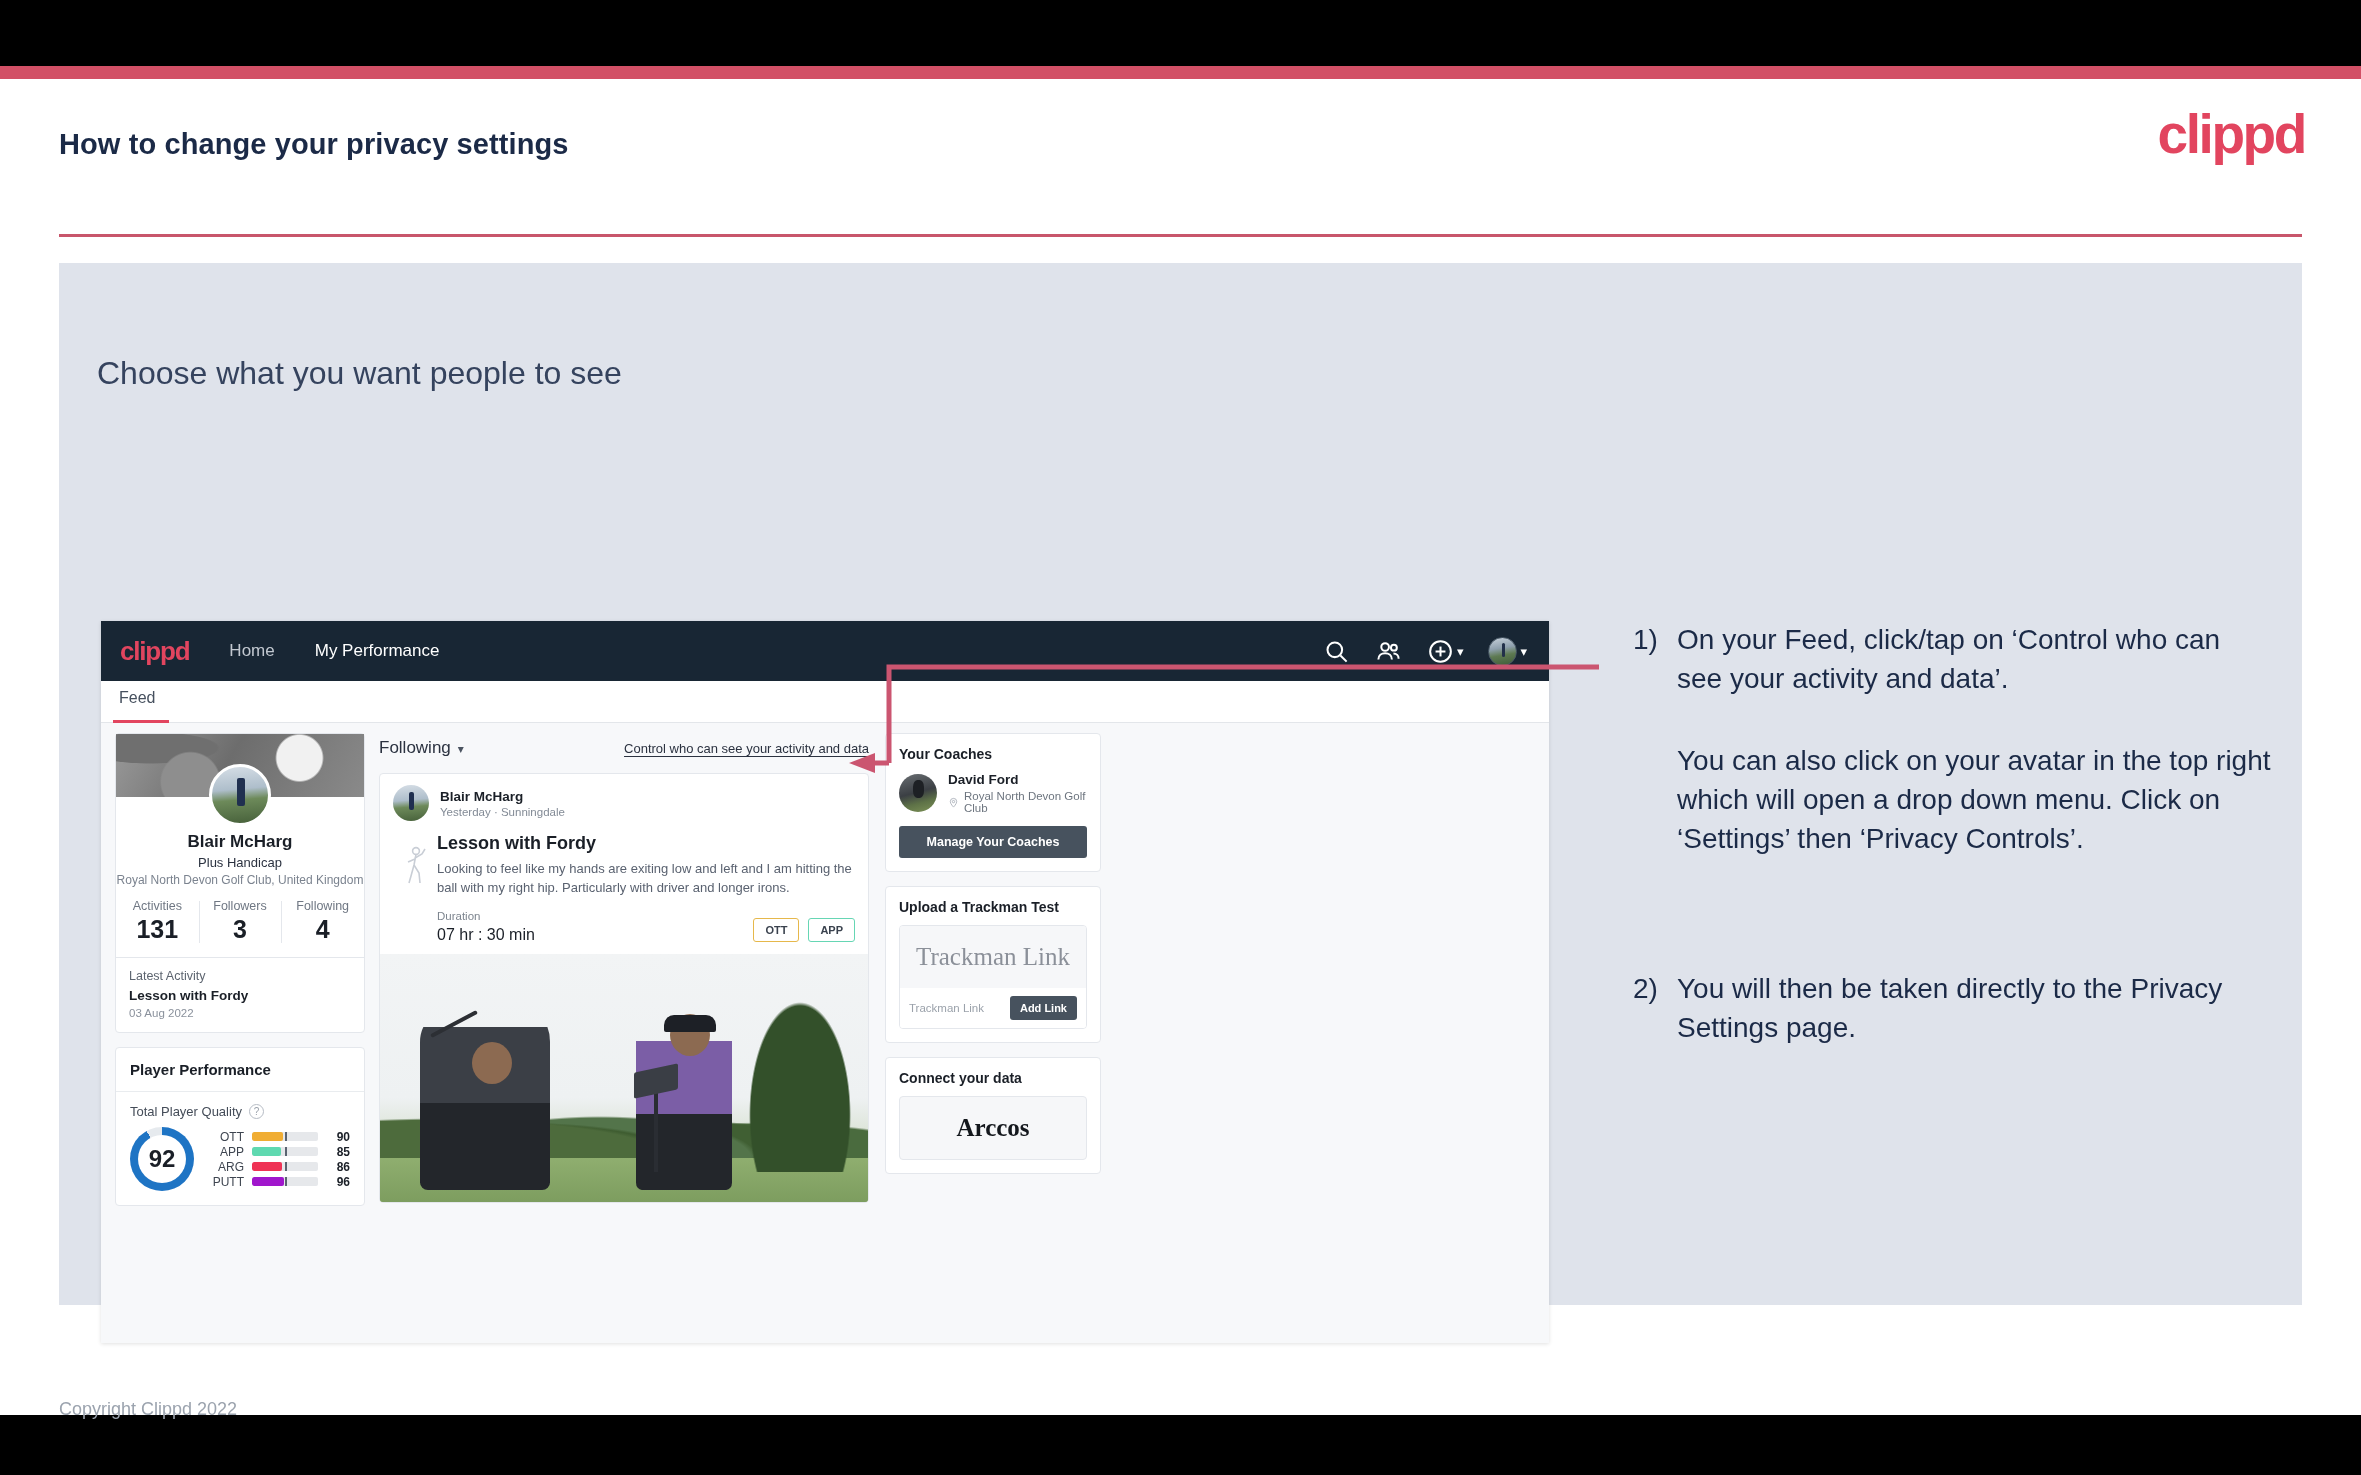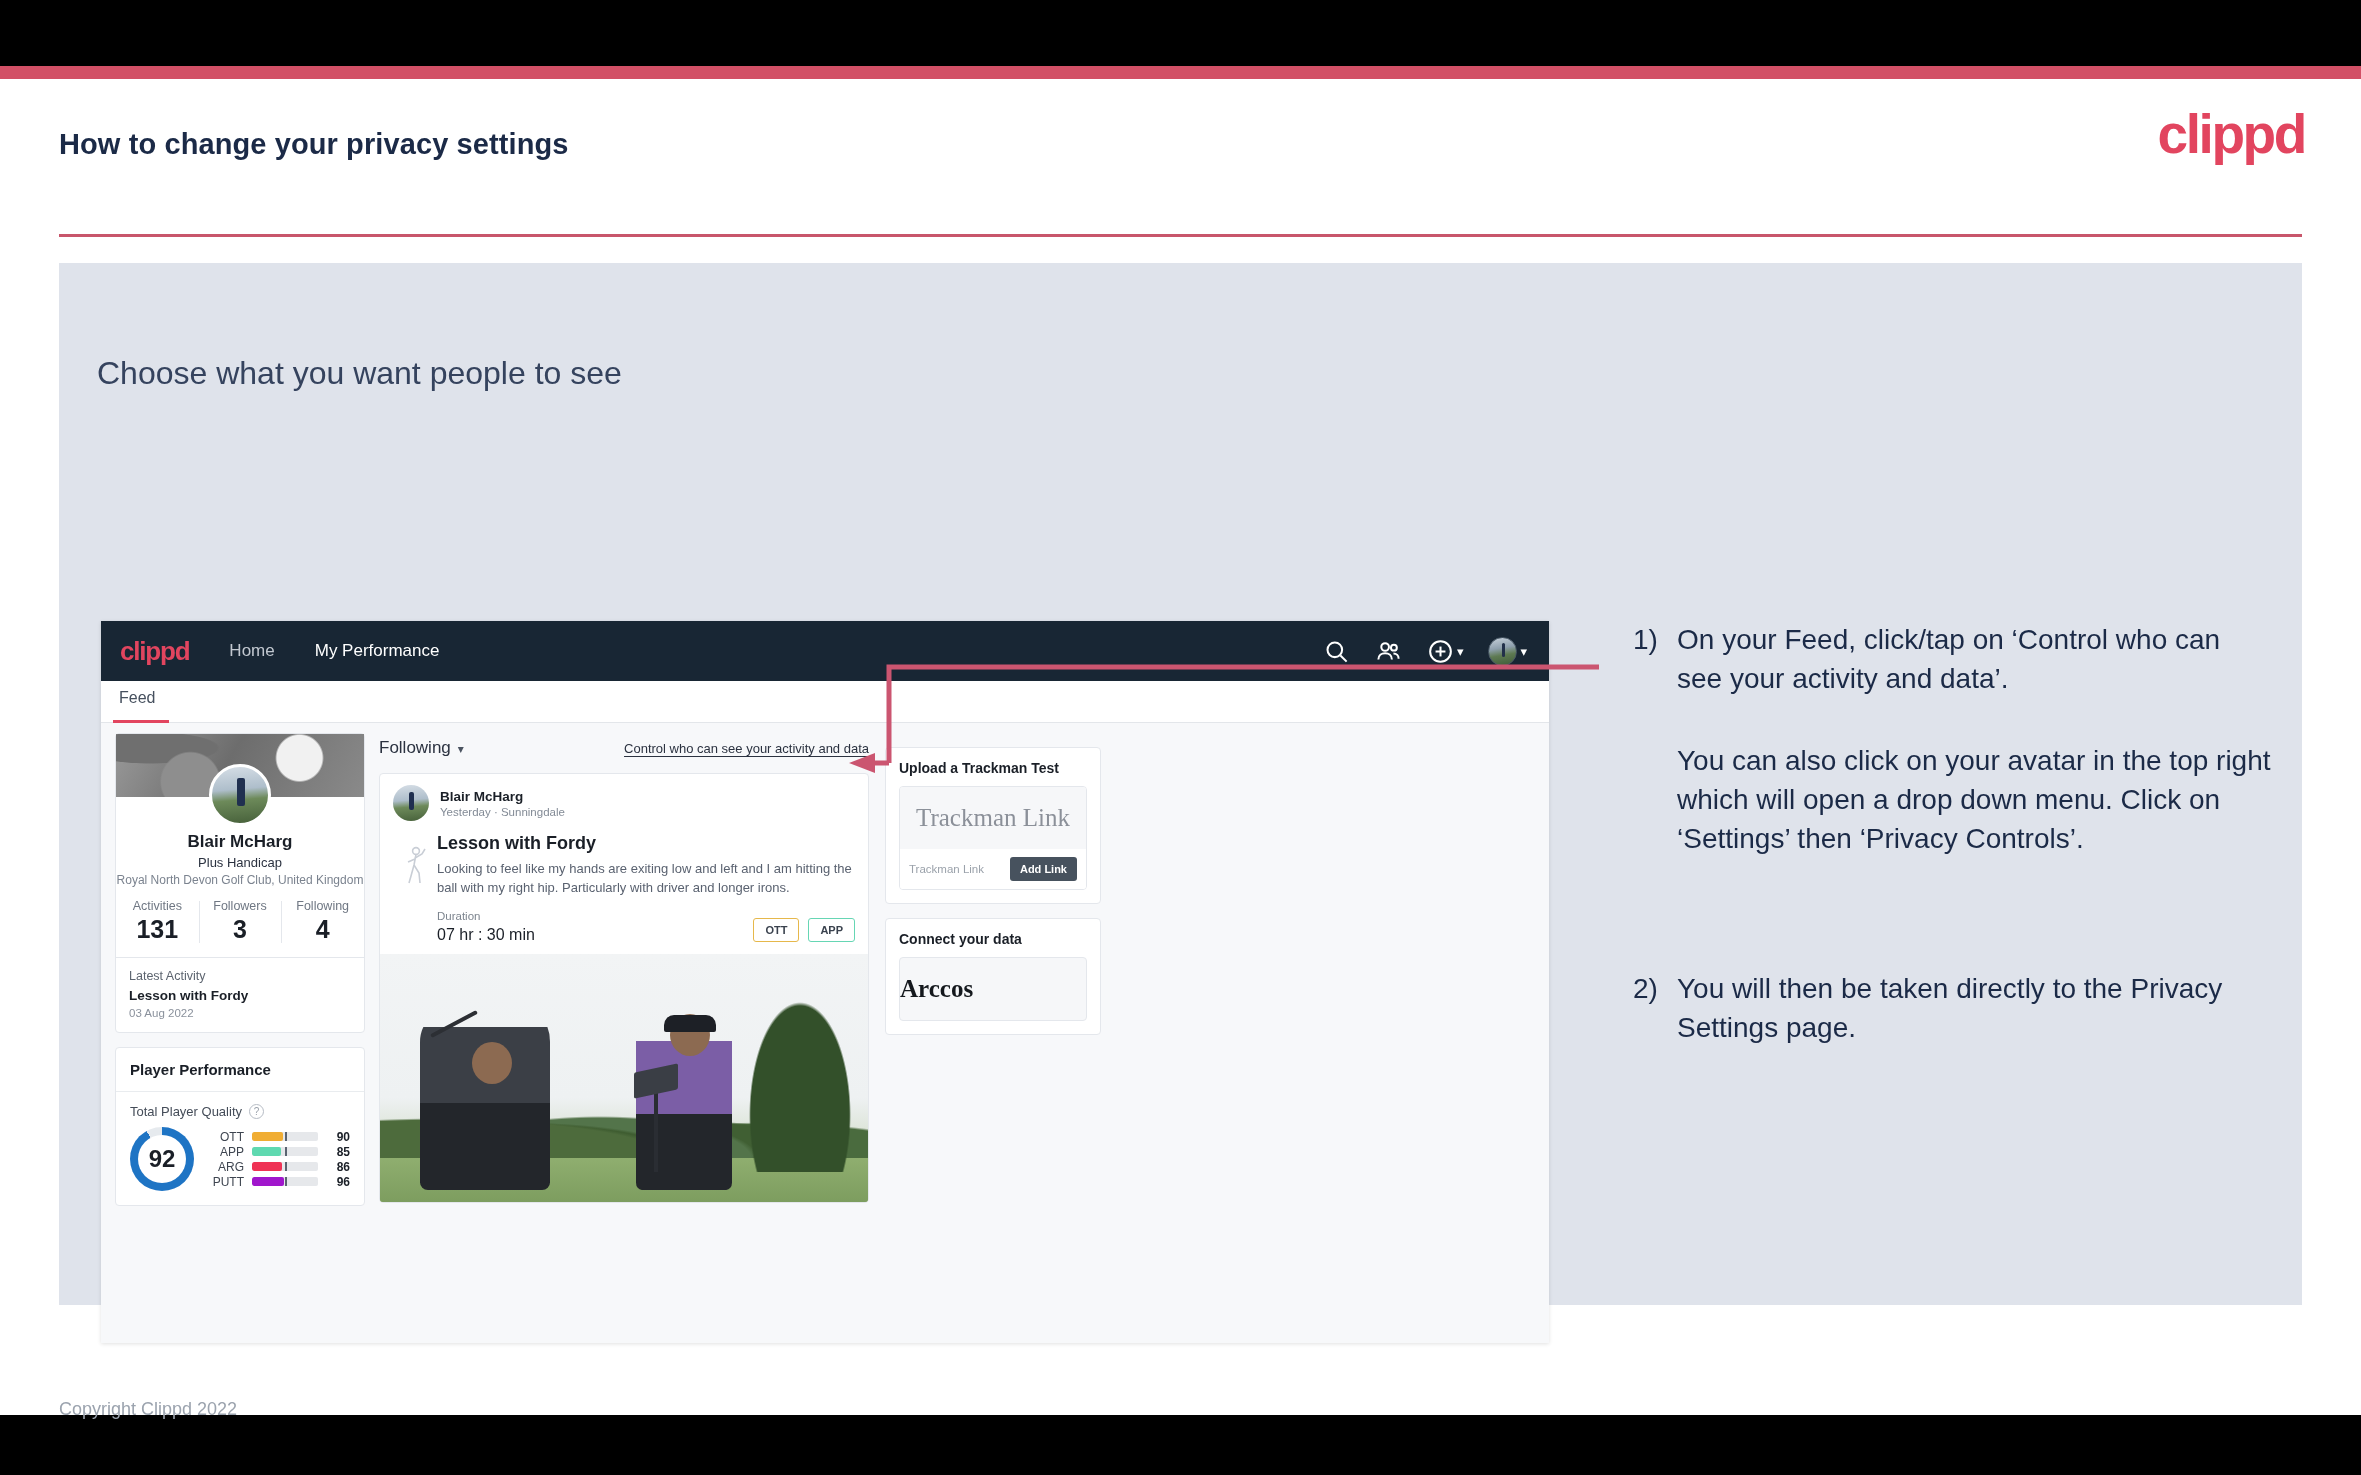--- a/index.html
+++ b/index.html
@@ -259,21 +259,21 @@
   .upload-logo {
     height: 62px; background: #f6f7f9; display: flex; align-items: center; justify-content: center;
     font-family: "Liberation Serif", serif; font-size: 25px; color: #8b9099;
   }
   .upload-foot { display: flex; align-items: center; padding: 8px 9px; background:#ffffff; }
   .upload-input { flex: 1; font-size: 11.5px; color: #9ba2ab; }
   .add-link-btn {
     background: #47525e; color: #ffffff; font-size: 11px; font-weight: 700;
     padding: 6px 10px; border-radius: 3px;
   }
-  .arccos-box { margin: 10px 13px 0; border: 1px solid #e4e7ec; border-radius: 4px; background:#f6f7f9; height: 64px; display:flex; align-items:center; }
+  .arccos-box { margin: 10px 13px 0; border: 1px solid #e4e7ec; border-radius: 4px; background:#f6f7f9; height: 64px; display:flex; align-items:center; justify-content:center; }
   .arccos-logo { font-family: "Liberation Serif", serif; font-size: 25px; font-weight: 700; color: #14181d; }
 
   
   .callout { position: absolute; left: 0; top: 0; width: 2243px; height: 1042px; pointer-events: none; }
 
   
   .instructions { position: absolute; left: 1574px; top: 358px; width: 640px; }
   .instr-item { display: flex; margin-bottom: 0; }
   .instr-num { width: 44px; flex: none; font-size: 28px; color: #1b2a47; line-height: 1.38; }
   .instr-text { font-size: 28px; color: #1b2a47; line-height: 1.38; }
@@ -479,20 +479,39 @@
                 <div class="ph-golfer-b"></div>
                 <div class="ph-head-b"></div>
                 <div class="ph-cap-b"></div>
                 <div class="ph-stand"></div>
                 <div class="ph-tablet"></div>
               </div>
             </div>
           </div>
 
           <div class="col-right">
+            <div class="card">
+              <div class="rc-head">Your Coaches</div>
+              <div class="coach-row">
+                <div class="coach-avatar"></div>
+                <div style="margin-left:11px;">
+                  <div class="coach-name">David Ford</div>
+                  <div class="coach-loc">
+                    <span class="pin-icon">
+                      <svg viewBox="0 0 24 24">
+                          <path d="M12 22s7-7.1 7-12A7 7 0 0 0 5 10c0 4.9 7 12 7 12z"></path>
+                          <circle cx="12" cy="10" r="2.6"></circle>
+                        </svg>
+                    </span>
+                    <span>Royal North Devon Golf Club</span>
+                  </div>
+                </div>
+              </div>
+              <div class="dark-btn">Manage Your Coaches</div>
+            </div>
 
             <div class="card" style="margin-top:14px;padding-bottom:13px;">
               <div class="rc-head">Upload a Trackman Test</div>
               <div class="upload-box">
                 <div class="upload-logo">Trackman Link</div>
                 <div class="upload-foot">
                   <div class="upload-input">Trackman Link</div>
                   <div class="add-link-btn">Add Link</div>
                 </div>
               </div>

